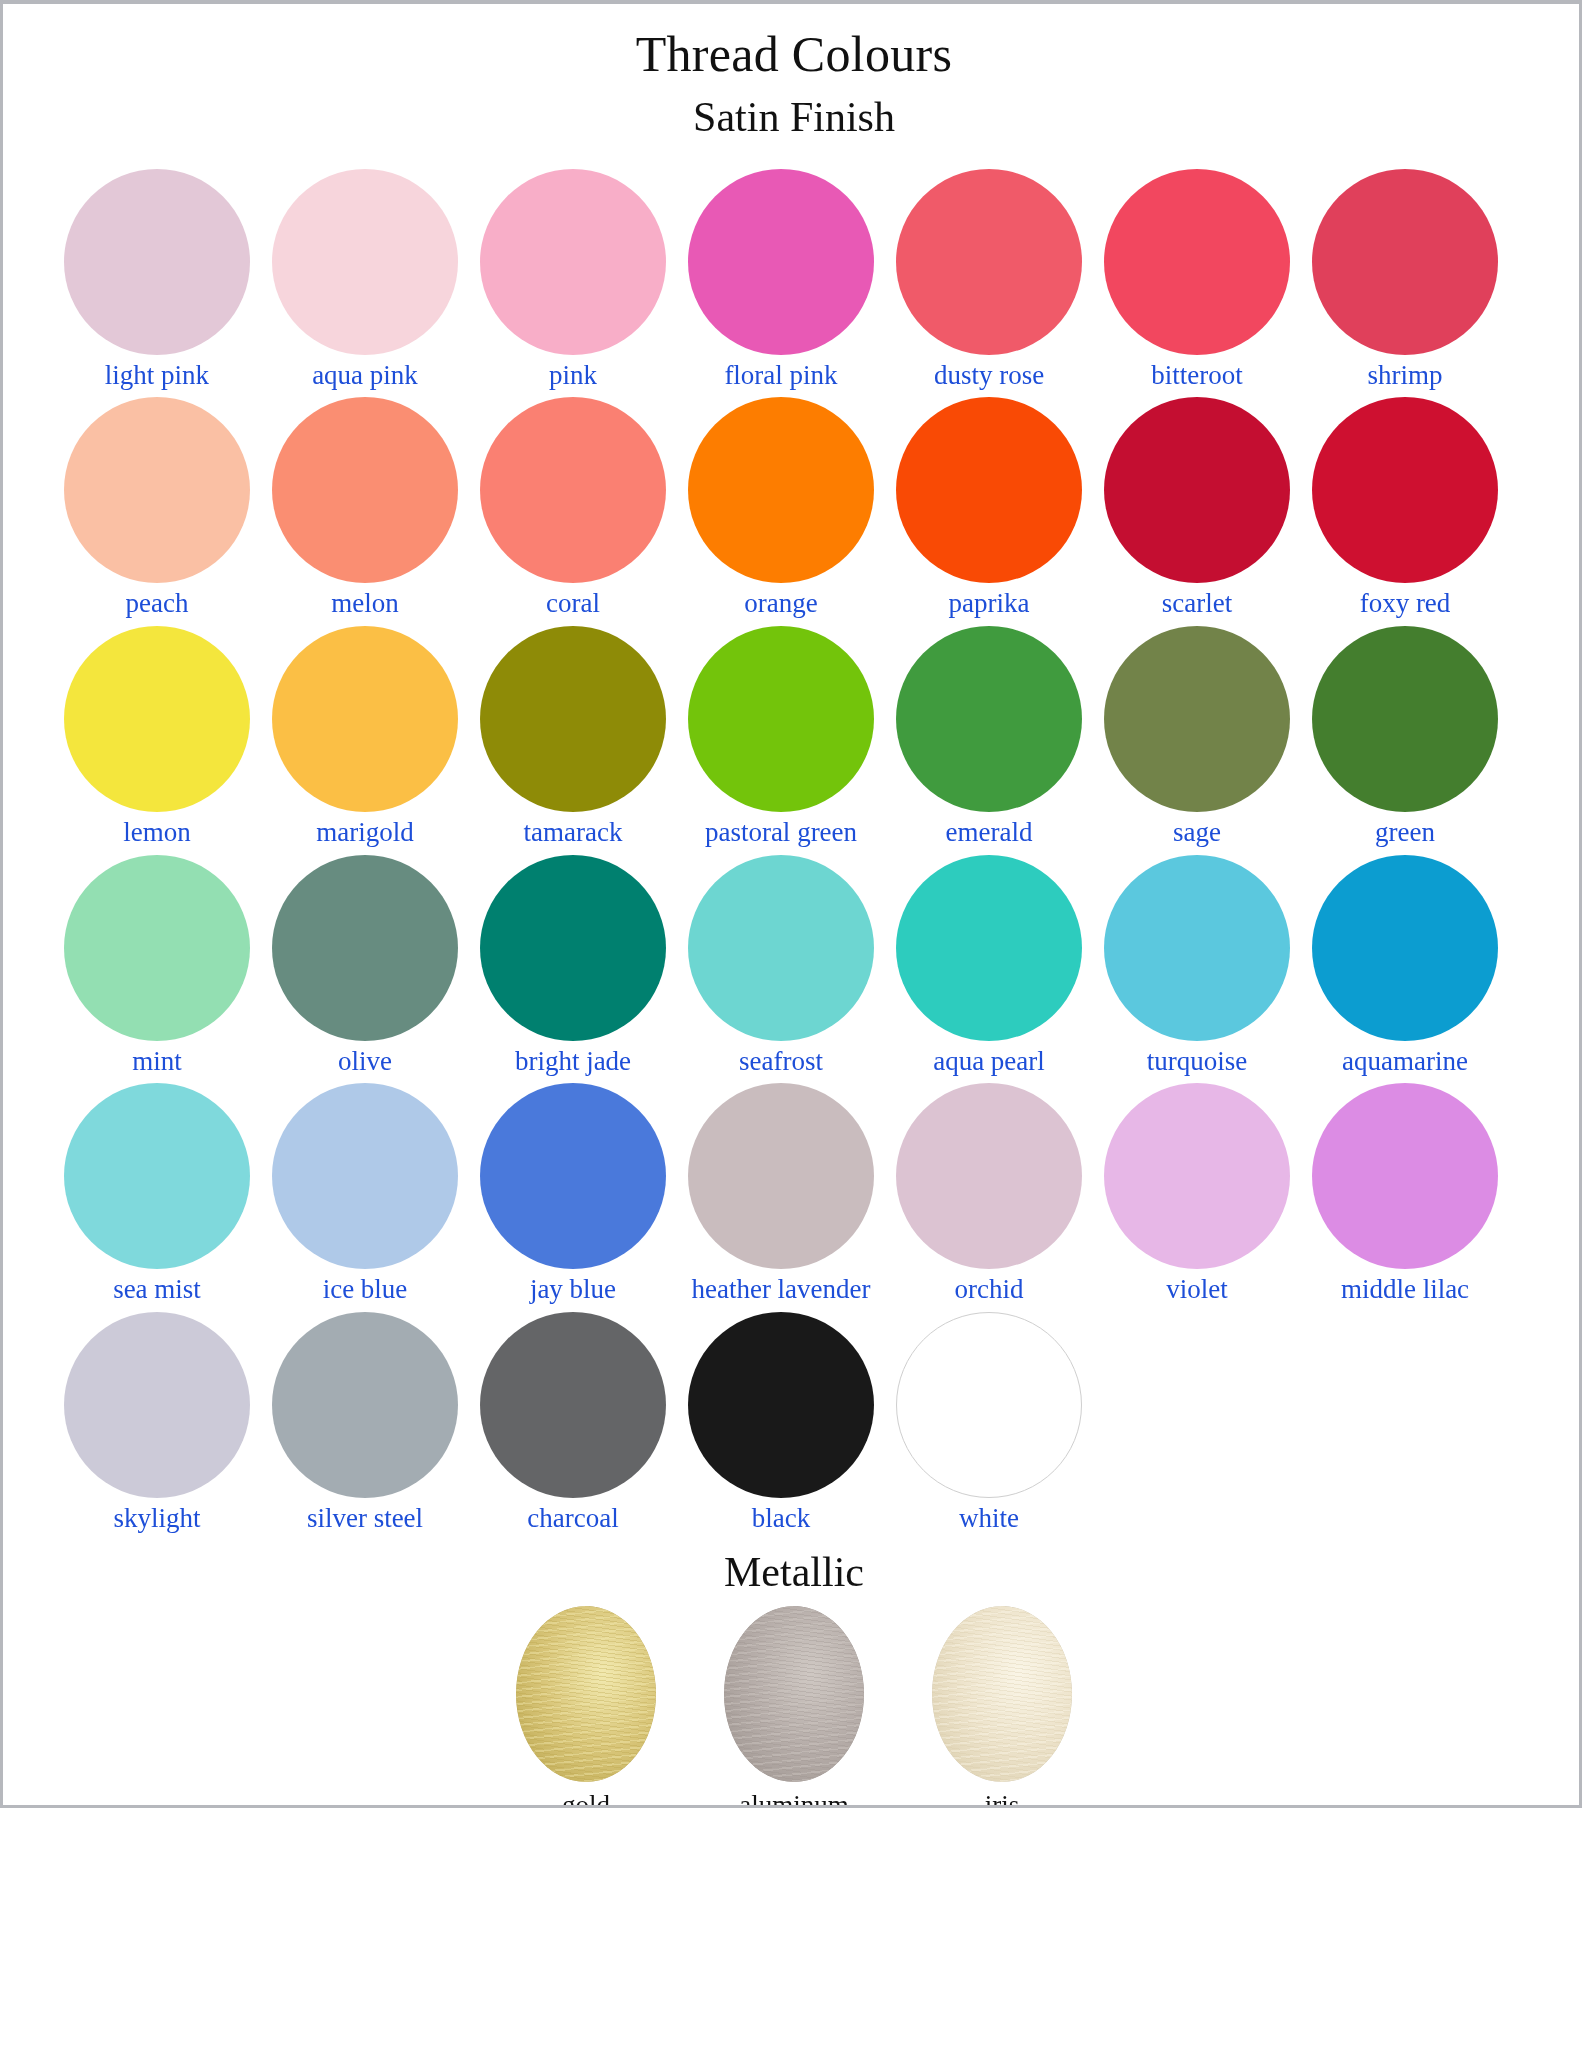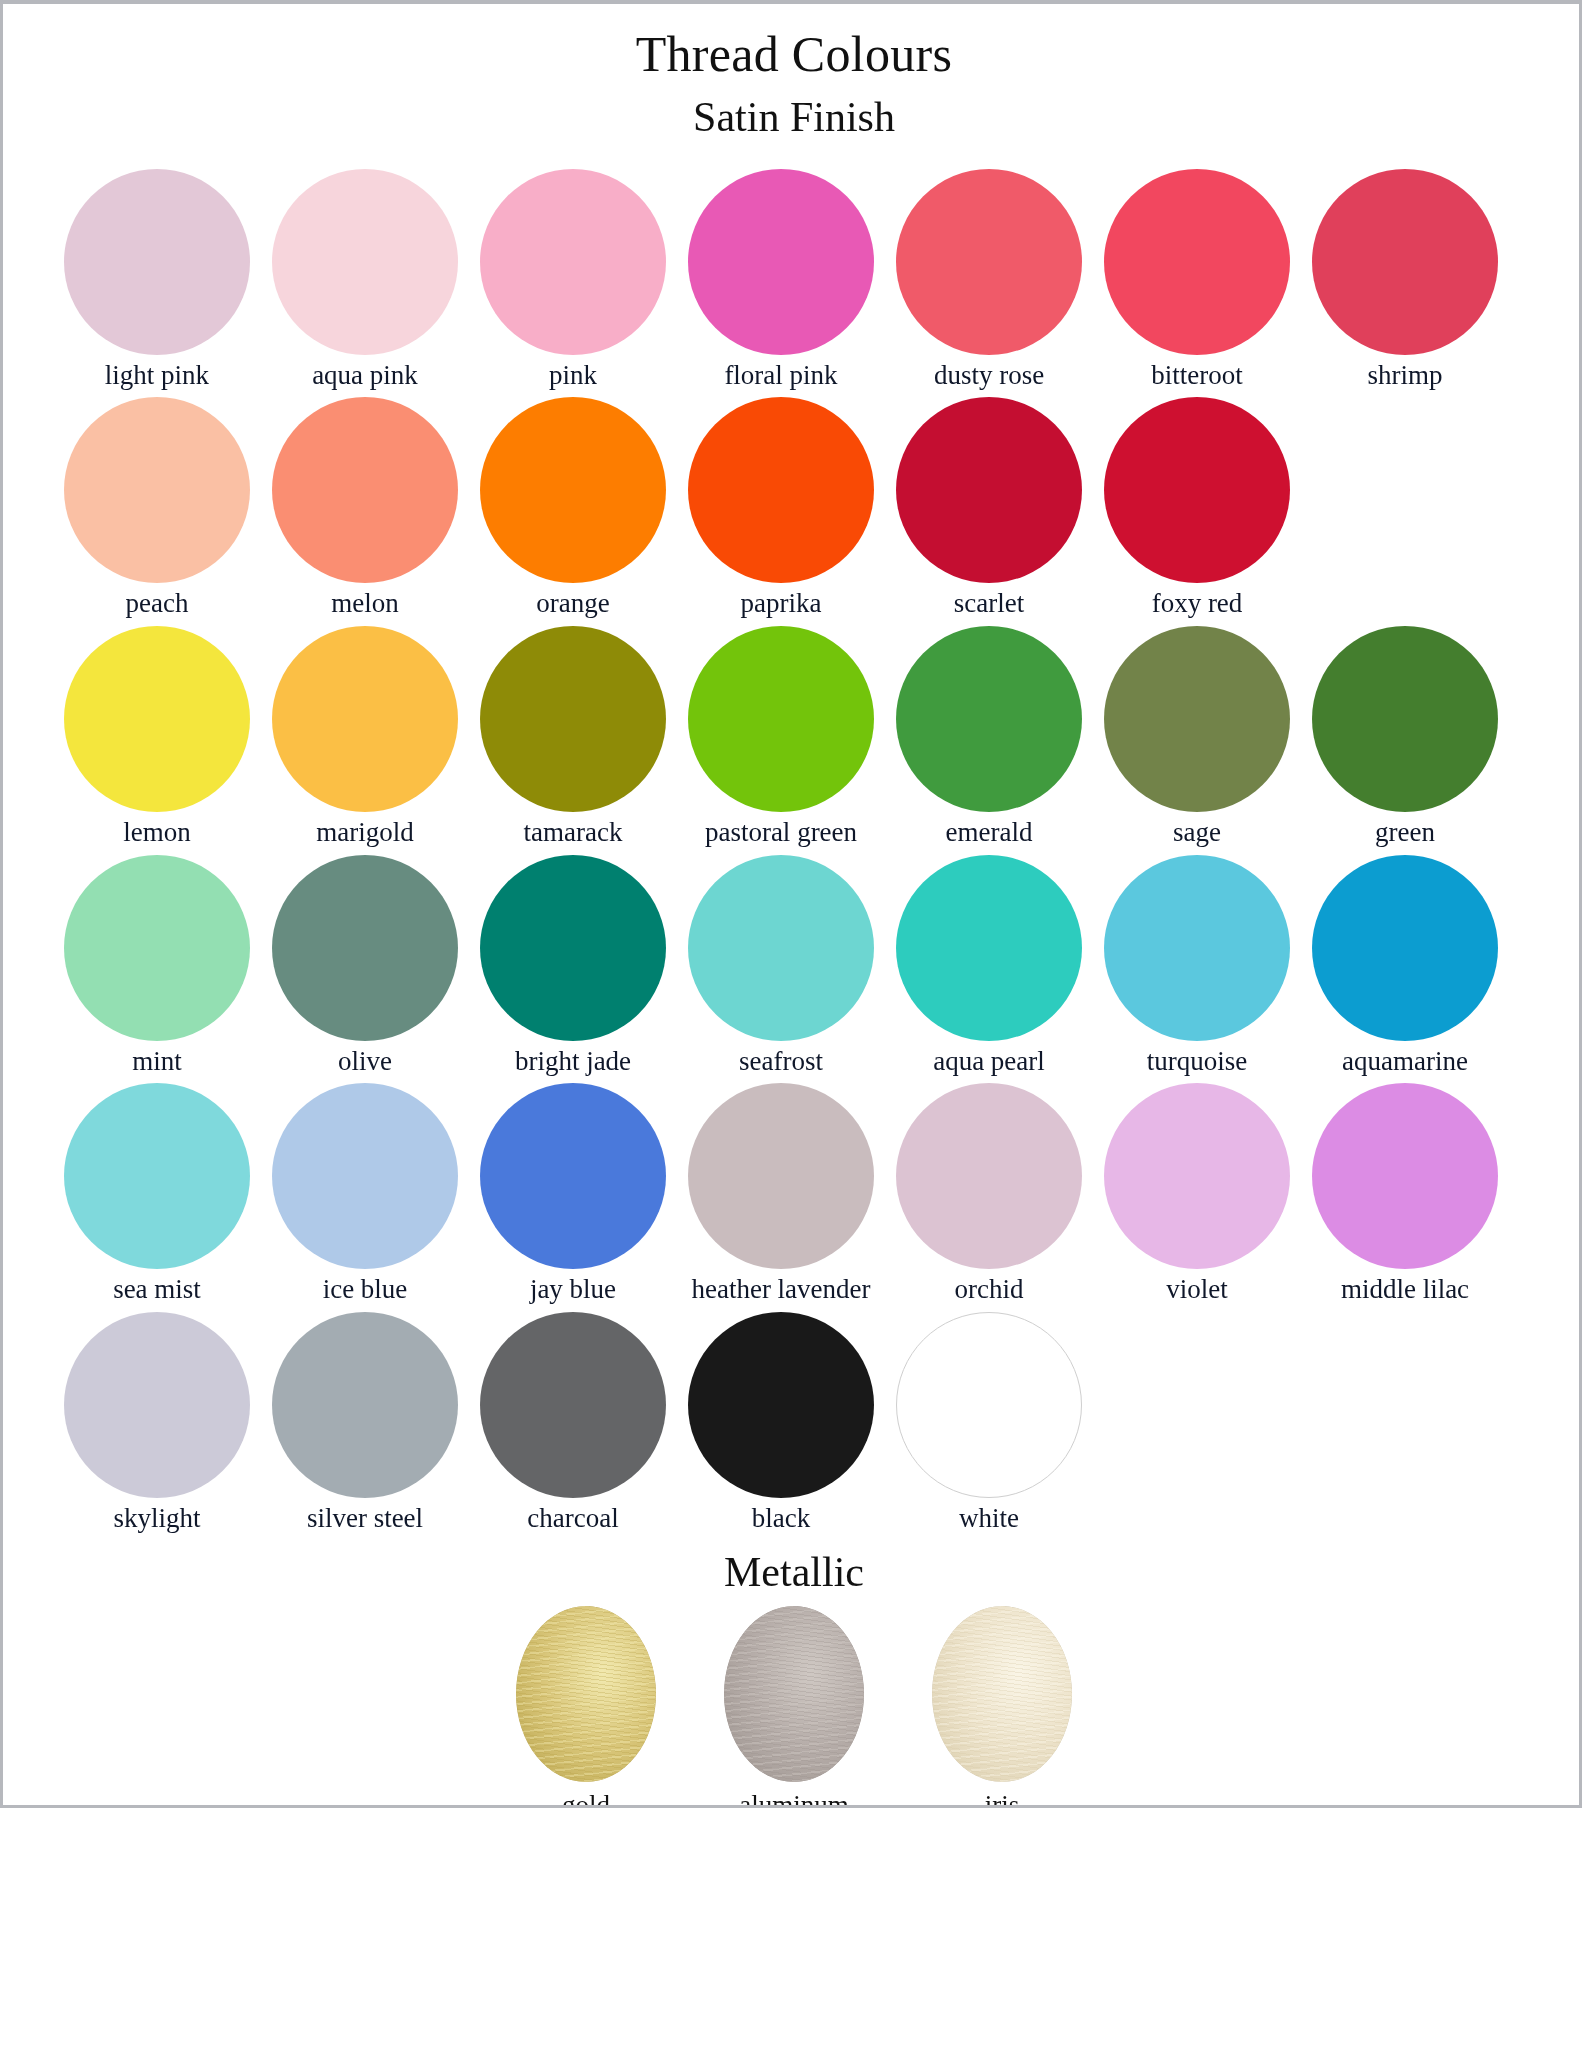--- a/index.html
+++ b/index.html
@@ -72,21 +72,21 @@
     border-radius: 50%;
     box-sizing: border-box;
   }
   .swatch.outlined {
     border: 1px solid #cfcfcf;
   }
   .label {
     margin-top: 6px;
     font-size: 27px;
     line-height: 1.1;
-    color: #0f172a;
+    color: #1d4ed8;
     text-align: center;
     white-space: nowrap;
   }
   .metallic-heading {
     text-align: center;
     font-size: 42px;
     color: #111111;
     margin-top: 14px;
     margin-bottom: 6px;
   }
@@ -166,20 +166,24 @@
         <div class="row">
           <div class="cell">
             <div class="swatch" style="background: rgb(250, 192, 164);"></div>
             <div class="label">peach</div>
           </div>
           <div class="cell">
             <div class="swatch" style="background: rgb(250, 142, 114);"></div>
             <div class="label">melon</div>
           </div>
           <div class="cell">
+            <div class="swatch" style="background: rgb(250, 128, 114);"></div>
+            <div class="label">coral</div>
+          </div>
+          <div class="cell">
             <div class="swatch" style="background: rgb(253, 125, 0);"></div>
             <div class="label">orange</div>
           </div>
           <div class="cell">
             <div class="swatch" style="background: rgb(249, 74, 5);"></div>
             <div class="label">paprika</div>
           </div>
           <div class="cell">
             <div class="swatch" style="background: rgb(196, 14, 49);"></div>
             <div class="label">scarlet</div>

